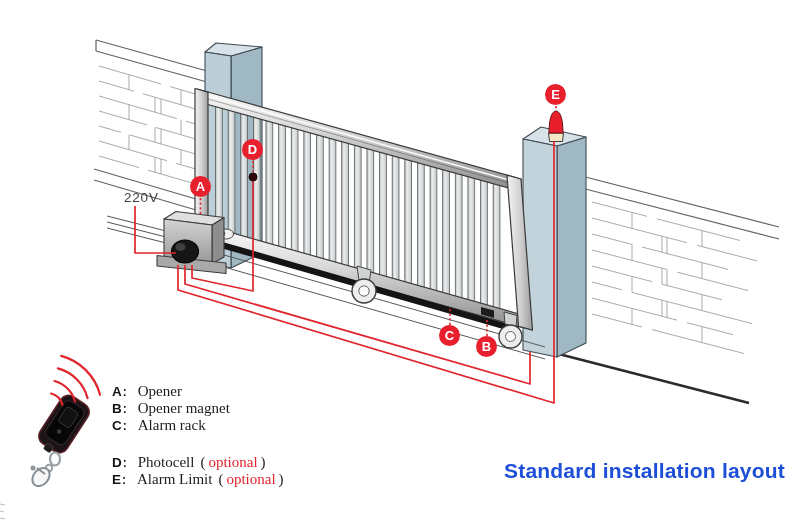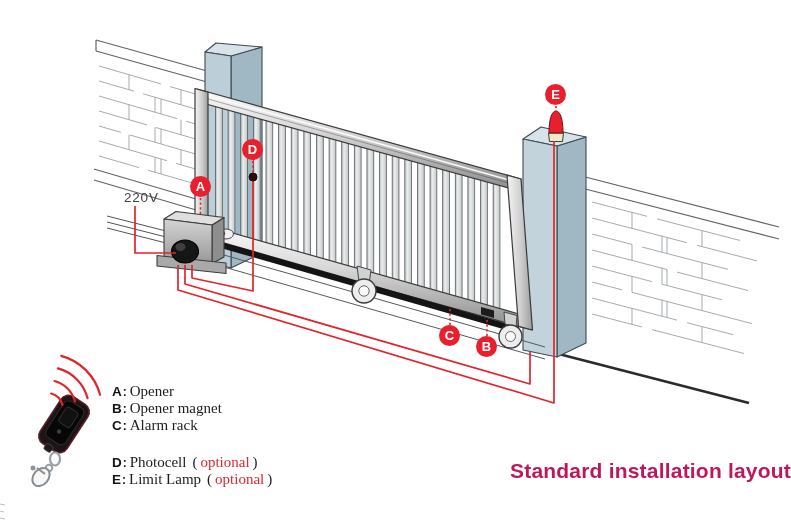--- a/index.html
+++ b/index.html
@@ -23,28 +23,28 @@
   
   .voltage{
     position:absolute;left:124px;top:190px;
     font:13.5px "Liberation Sans",sans-serif;letter-spacing:.8px;color:#404040;z-index:5;
   }
   
   .legend{position:absolute;left:112px;top:383px;z-index:5;}
   .legend-row{display:flex;align-items:baseline;height:17px;white-space:nowrap;}
   .legend-letter{font:bold 13.5px "Liberation Sans",sans-serif;color:#151515;}
   .legend-colon{font:bold 12px "Liberation Sans",sans-serif;color:#151515;margin:0 3px 0 1px;}
-  .legend-label{font:15px "Liberation Serif",serif;color:#1c1c1c;text-align:center;}
+  .legend-label{font:15px "Liberation Serif",serif;color:#1c1c1c;margin-left:8px;text-align:center;}
   .legend-paren{font:15px "Liberation Serif",serif;color:#1c1c1c;margin:0 3px;}
   .legend-paren.open{margin-left:6px;}
   .legend-optional{font:15px "Liberation Serif",serif;color:var(--accent_red,#e0262c);margin-top:20px;}
   
   .title{
     position:absolute;left:504px;top:459px;width:287px;
-    font:bold 21px "Liberation Sans",sans-serif;letter-spacing:.2px;color:#be185d;z-index:5;text-align:right;
+    font:bold 21px "Liberation Sans",sans-serif;letter-spacing:.2px;color:#1d4ed8;z-index:5;
   }
 </style>
 </head>
 <body>
 
 <div class="stage">
 
 <svg width="791" height="530" viewBox="0 0 791 530">
   <defs>
     <linearGradient id="gRail" x1="0" y1="0" x2="0" y2="1">
@@ -308,21 +308,21 @@
     <span class="legend-letter">D</span>
         <span class="legend-colon">:</span>
     <span class="legend-label">Photocell</span>
     <span class="legend-paren open">(</span>
         <span class="legend-optional">optional</span>
         <span class="legend-paren">)</span>
   </div>
   <div class="legend-row">
     <span class="legend-letter">E</span>
         <span class="legend-colon">:</span>
-    <span class="legend-label">Limit Lamp</span>
+    <span class="legend-label">Alarm Limit</span>
     <span class="legend-paren open">(</span>
         <span class="legend-optional">optional</span>
         <span class="legend-paren">)</span>
   </div>
 </div>
 
 <div class="title">Standard installation layout</div>
 
 </div>
 

